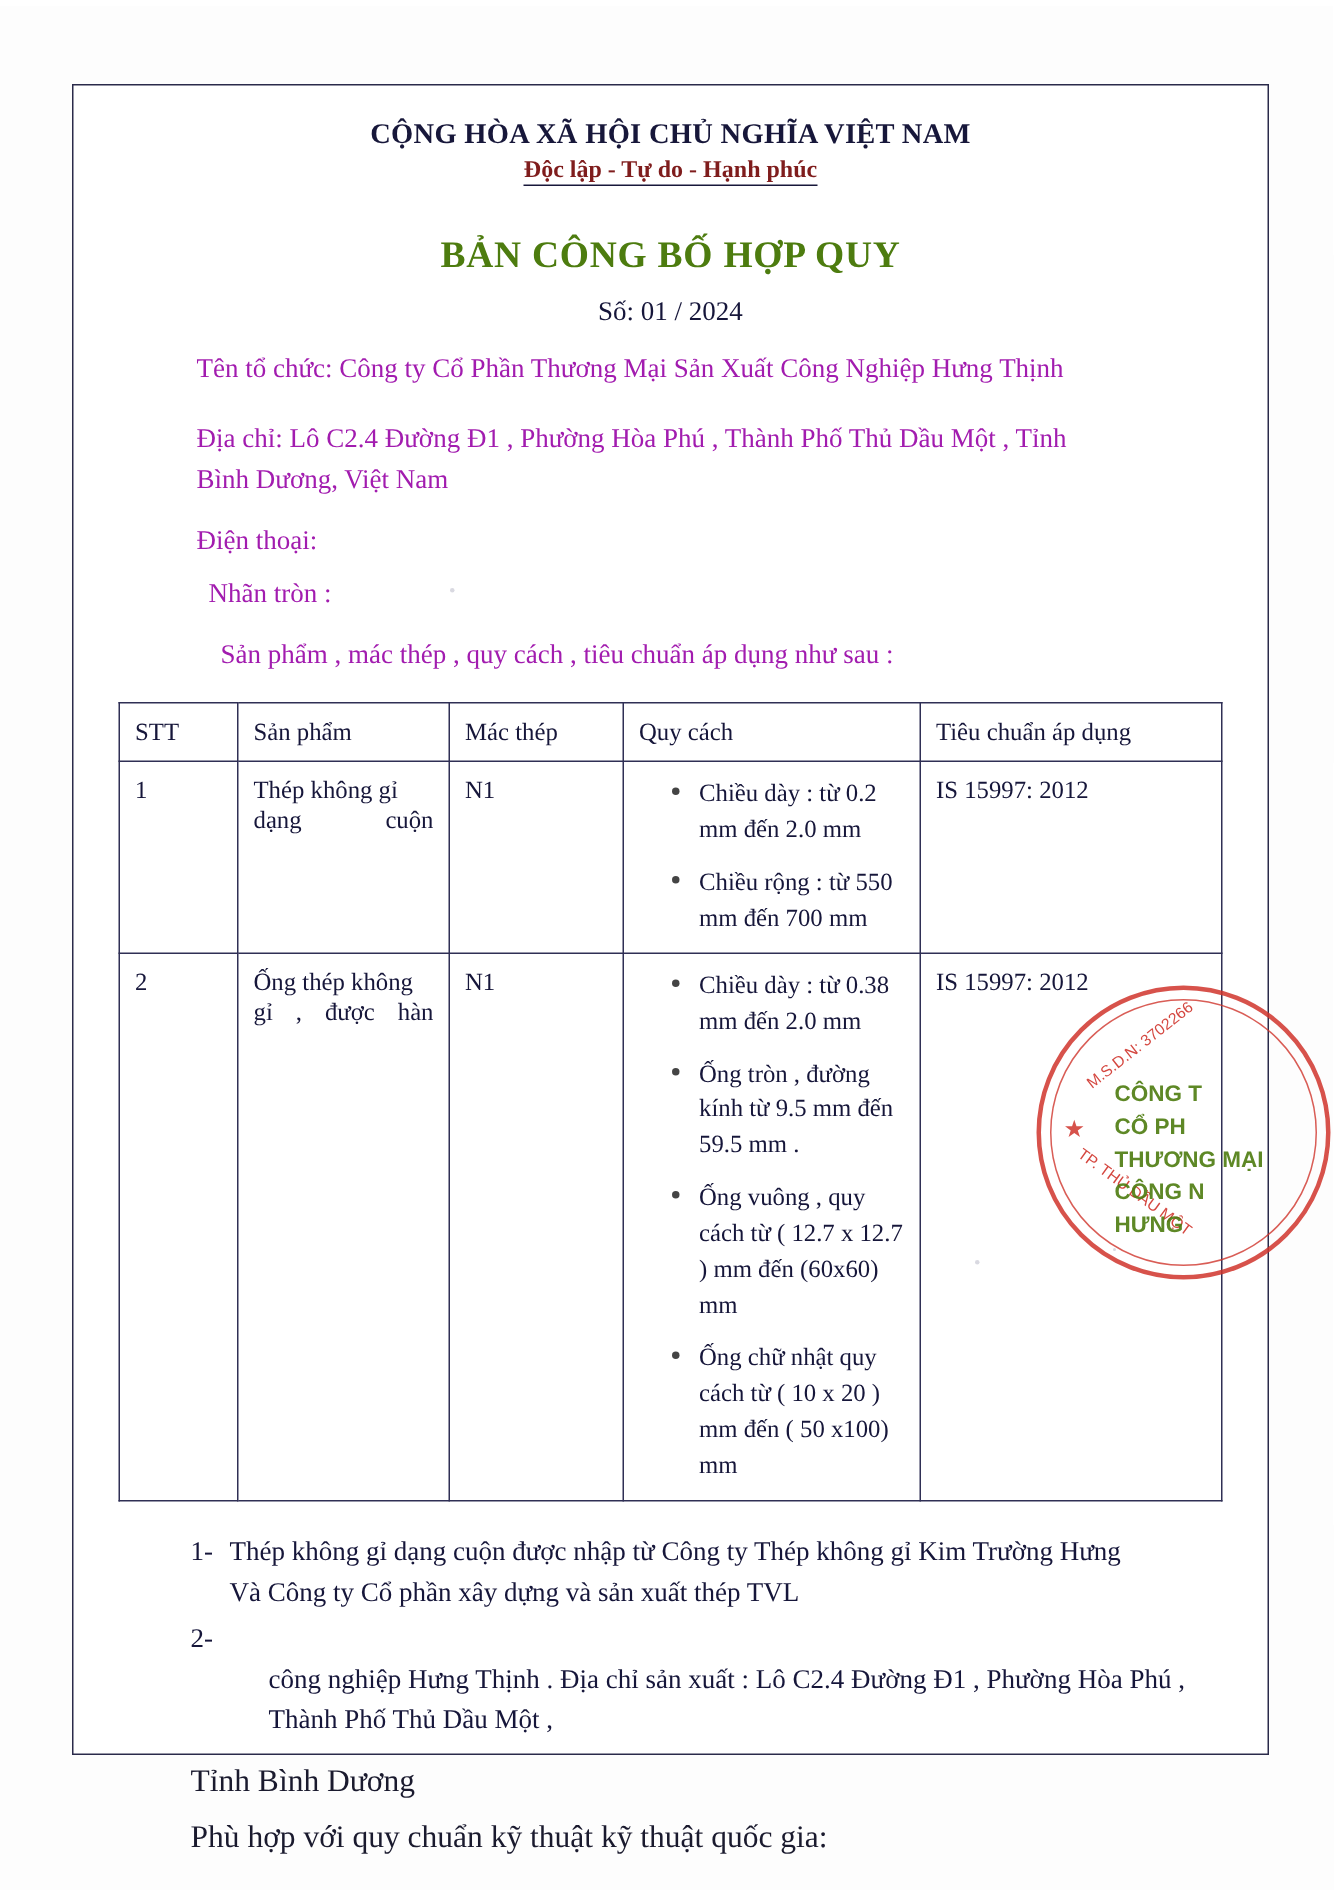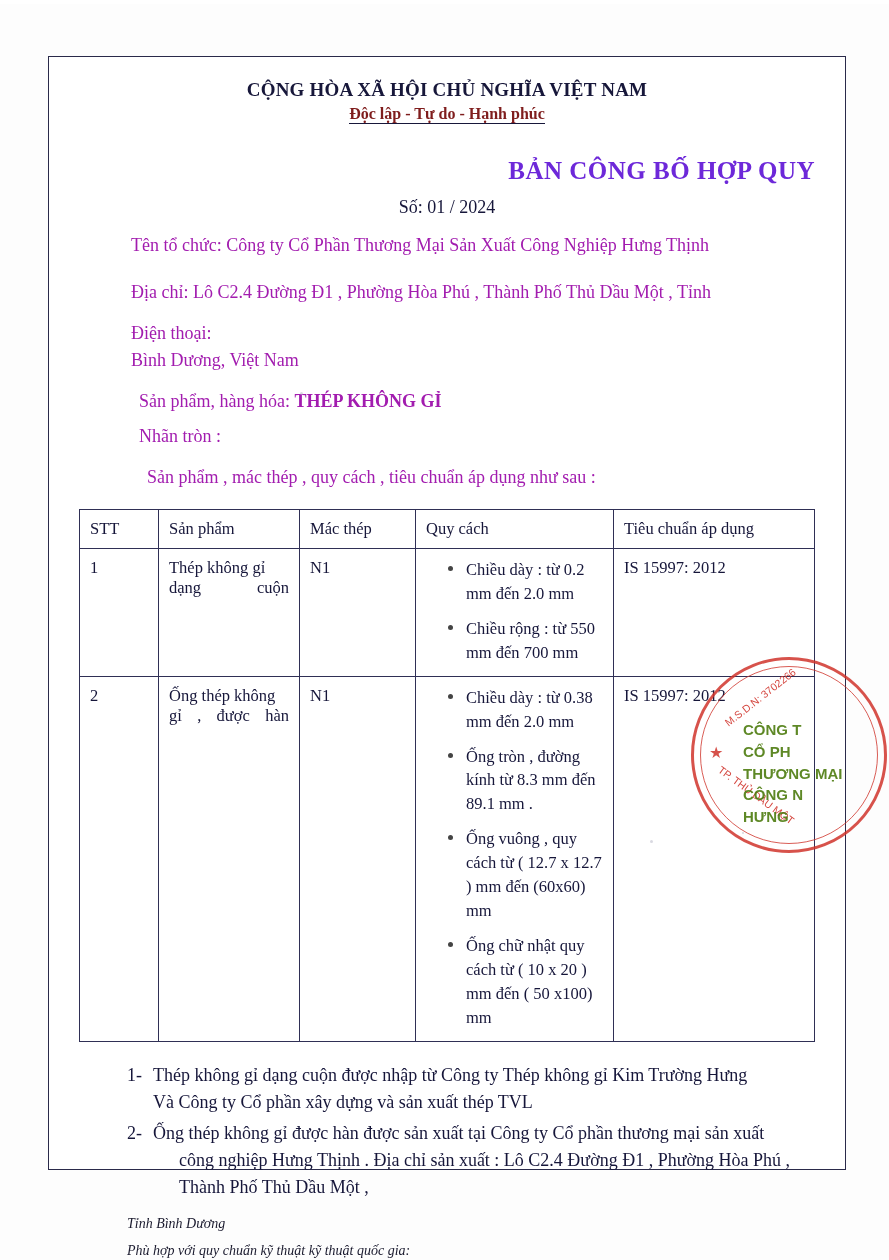--- a/index.html
+++ b/index.html
@@ -52,26 +52,26 @@
     font-weight: bold;
     font-size: 16px;
     margin-top: 4px;
     color: #7f1d1d;
   }
   .nat-sub span {
     border-bottom: 1.4px solid #17173a;
     padding-bottom: 1px;
   }
   .main-title {
-    text-align: right;
+    text-align: center;
     font-weight: bold;
     font-size: 25px;
     margin-top: 34px;
     letter-spacing: 0.5px;
-    color: #6d28d9;
+    color: #4d7c0f;
   }
   .doc-number {
     text-align: center;
     font-size: 18px;
     margin-top: 12px;
     color: #16163a;
   }
   .para {
     font-size: 18px;
     line-height: 1.5;
@@ -159,23 +159,22 @@
   }
   .note-cont {
     padding-left: 74px;
   }
   .note-cont2 {
     padding-left: 100px;
   }
   .tail {
     padding-left: 48px;
     margin-top: 12px;
-    font-size: 14px;
+    font-size: 21px;
     line-height: 1.5;
-    font-style: italic;
   }
   
   .stamp {
     position: absolute;
     right: -42px;
     top: 600px;
     width: 196px;
     height: 196px;
     pointer-events: none;
   }
@@ -254,26 +253,23 @@
     <div class="inner">
 
       <div class="nat-title">CỘNG HÒA XÃ HỘI CHỦ NGHĨA VIỆT NAM</div>
       <div class="nat-sub"><span>Độc lập - Tự do - Hạnh phúc</span></div>
 
       <div class="main-title">BẢN CÔNG BỐ HỢP QUY</div>
       <div class="doc-number">Số: 01 / 2024</div>
 
       <div class="para indent">Tên tổ chức: Công ty Cổ Phần Thương Mại Sản Xuất Công Nghiệp Hưng Thịnh</div>
       <div class="para indent" style="margin-top:20px;">Địa chỉ: Lô C2.4 Đường Đ1 , Phường Hòa Phú , Thành Phố Thủ Dầu Một , Tỉnh</div>
+      <div class="para indent" style="margin-top:0;">Bình Dương, Việt Nam</div>
       <div class="para indent">Điện thoại:</div>
-      <div class="para indent" style="margin-top:0;">Bình Dương, Việt Nam</div>
-
-      <div class="para indent2">
-        <span>Sản phẩm, hàng hóa: </span><span class="bold">THÉP KHÔNG GỈ</span>
-      </div>
+
       <div class="para indent2" style="margin-top:8px;">Nhãn tròn :</div>
       <div class="para indent3">Sản phẩm , mác thép , quy cách , tiêu chuẩn áp dụng như sau :</div>
 
       <table class="spec">
         <thead>
           <tr>
             <th class="col-stt">STT</th>
             <th class="col-sp">Sản phẩm</th>
             <th class="col-mac">Mác thép</th>
             <th class="col-qc">Quy cách</th>
@@ -293,40 +289,39 @@
             </td>
             <td>IS 15997: 2012</td>
           </tr>
           <tr>
             <td class="c-center">2</td>
             <td class="justify-cell">Ống thép không gỉ , được hàn</td>
             <td class="c-center">N1</td>
             <td>
               <ul class="bullets">
                 <li>Chiều dày : từ 0.38 mm đến 2.0 mm</li>
-                <li>Ống tròn , đường kính từ 8.3 mm đến 89.1 mm .</li>
+                <li>Ống tròn , đường kính từ 9.5 mm đến 59.5 mm .</li>
                 <li>Ống vuông , quy cách từ ( 12.7 x 12.7 ) mm đến (60x60) mm</li>
                 <li>Ống chữ nhật quy cách từ ( 10 x 20 ) mm đến ( 50 x100) mm</li>
               </ul>
             </td>
             <td>IS 15997: 2012</td>
           </tr>
         </tbody>
       </table>
 
       <div class="notes">
         <div class="note-item">
           <div class="note-num">1-</div>
           <div class="note-text">Thép không gỉ dạng cuộn được nhập từ Công ty Thép không gỉ Kim Trường Hưng</div>
         </div>
         <div class="note-cont">Và Công ty Cổ phần xây dựng và sản xuất thép TVL</div>
 
         <div class="note-item">
           <div class="note-num">2-</div>
-          <div class="note-text">Ống thép không gỉ được hàn được sản xuất tại Công ty Cổ phần thương mại sản xuất</div>
         </div>
         <div class="note-cont2">công nghiệp Hưng Thịnh . Địa chỉ sản xuất : Lô C2.4 Đường Đ1 , Phường Hòa Phú ,</div>
         <div class="note-cont2">Thành Phố Thủ Dầu Một ,</div>
       </div>
 
       <div class="tail">Tỉnh Bình Dương</div>
       <div class="tail" style="margin-top:6px;">Phù hợp với quy chuẩn kỹ thuật kỹ thuật quốc gia:</div>
 
     </div>
 

